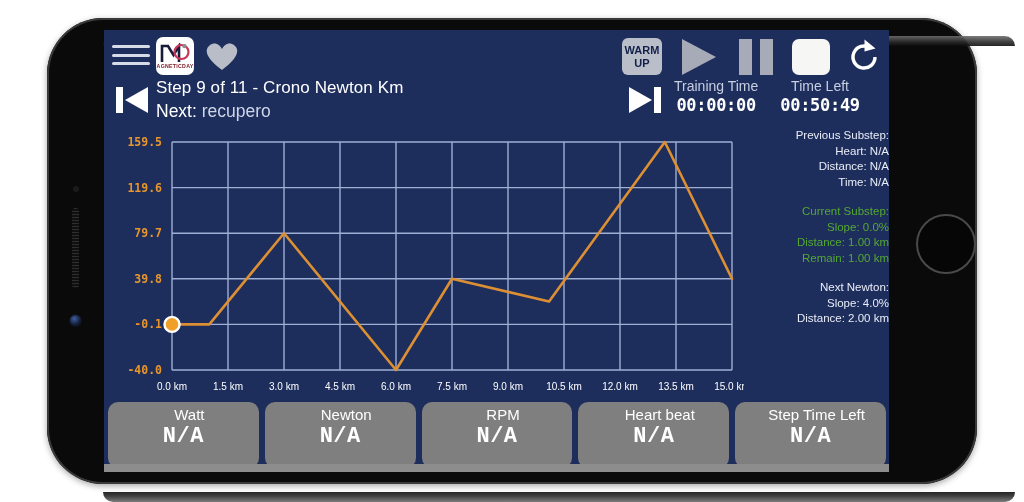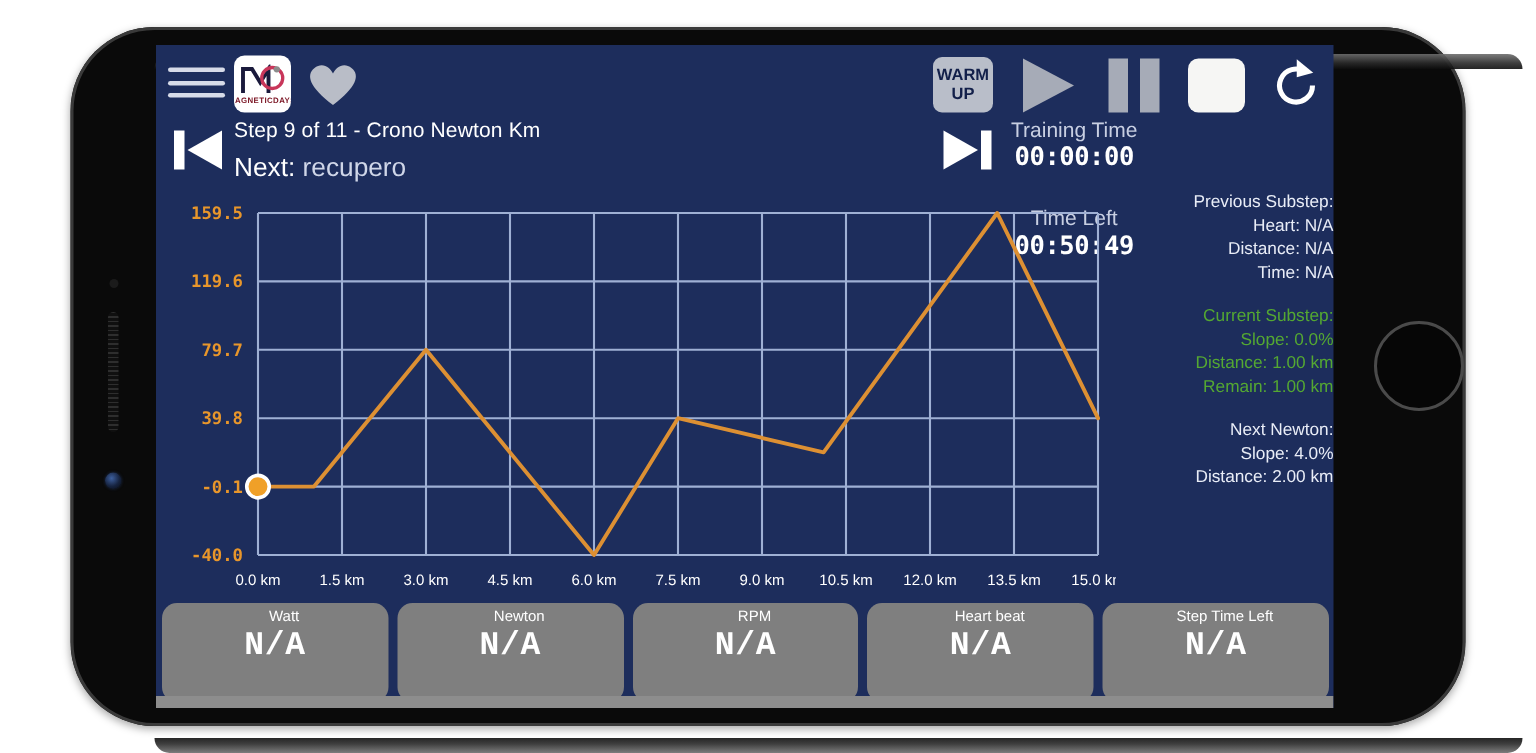--- a/index.html
+++ b/index.html
@@ -100,29 +100,29 @@
     position: absolute; left: 688px; top: 9px; width: 38px; height: 36px;
     background: #f6f6f4; border-radius: 7px;
   }
   .btn-refresh { position: absolute; left: 740px; top: 7px; width: 40px; height: 40px; }
 
   .skip-back { position: absolute; left: 6px; top: 50px; width: 44px; height: 40px; }
   .skip-fwd  { position: absolute; left: 519px; top: 50px; width: 44px; height: 40px; }
 
   .step-text {
     position: absolute; left: 52px; top: 48px;
-    color: #ffffff; font-size: 14px; letter-spacing: .1px; white-space: nowrap;
+    color: #ffffff; font-size: 17px; letter-spacing: .1px; white-space: nowrap;
   }
   .next-text {
     position: absolute; left: 52px; top: 71px;
     color: #ffffff; font-size: 17.5px; white-space: nowrap;
   }
   .next-text .val { color: #cfd6e8; margin-top: 36px; }
 
-  .timers { position: absolute; left: 570px; top: 48px; display: flex; gap: 22px; flex-direction: column; }
+  .timers { position: absolute; left: 570px; top: 48px; display: flex; gap: 22px; }
   .timer-block { text-align: center; color: #c8cfe2; }
   .timer-block .tlabel { font-size: 14px; }
   .timer-block .tval {
     font-family: "DejaVu Sans Mono", monospace;
     font-size: 17px; font-weight: bold; color: #ffffff; letter-spacing: -0.3px; margin-top: 1px;
   }
 
   
   .chart-wrap { position: absolute; left: 0; top: 100px; width: 640px; height: 265px; }
   .chart-svg { display: block; }
@@ -140,21 +140,21 @@
   .substeps .grp { margin-bottom: 14px; text-align: right; }
   .substeps .white { color: #e9edf7; }
   .substeps .green { color: #54a832; }
 
   
   .tiles { position: absolute; left: 4px; top: 372px; width: 778px; display: flex; gap: 6px; }
   .tile {
     flex: 1; height: 66px; background: #7f7f7f; border-radius: 10px;
     display: flex; flex-direction: column; align-items: center; padding-top: 4px;
   }
-  .tile .tl { font-size: 10px; color: #ffffff; margin-left: 12px; }
+  .tile .tl { font-size: 15px; color: #ffffff; margin-left: 12px; }
   .tile .tv {
     font-family: Liberation Mono, monospace;
     font-size: 22px; font-weight: bold; color: #ffffff; margin-top: 1px; letter-spacing: .5px;
   }
   .screen-bottom-strip {
     position: absolute; left: 0; top: 434px; width: 785px; height: 8px; background: #8d8d8d;
   }
 </style>
 </head>
 <body>

